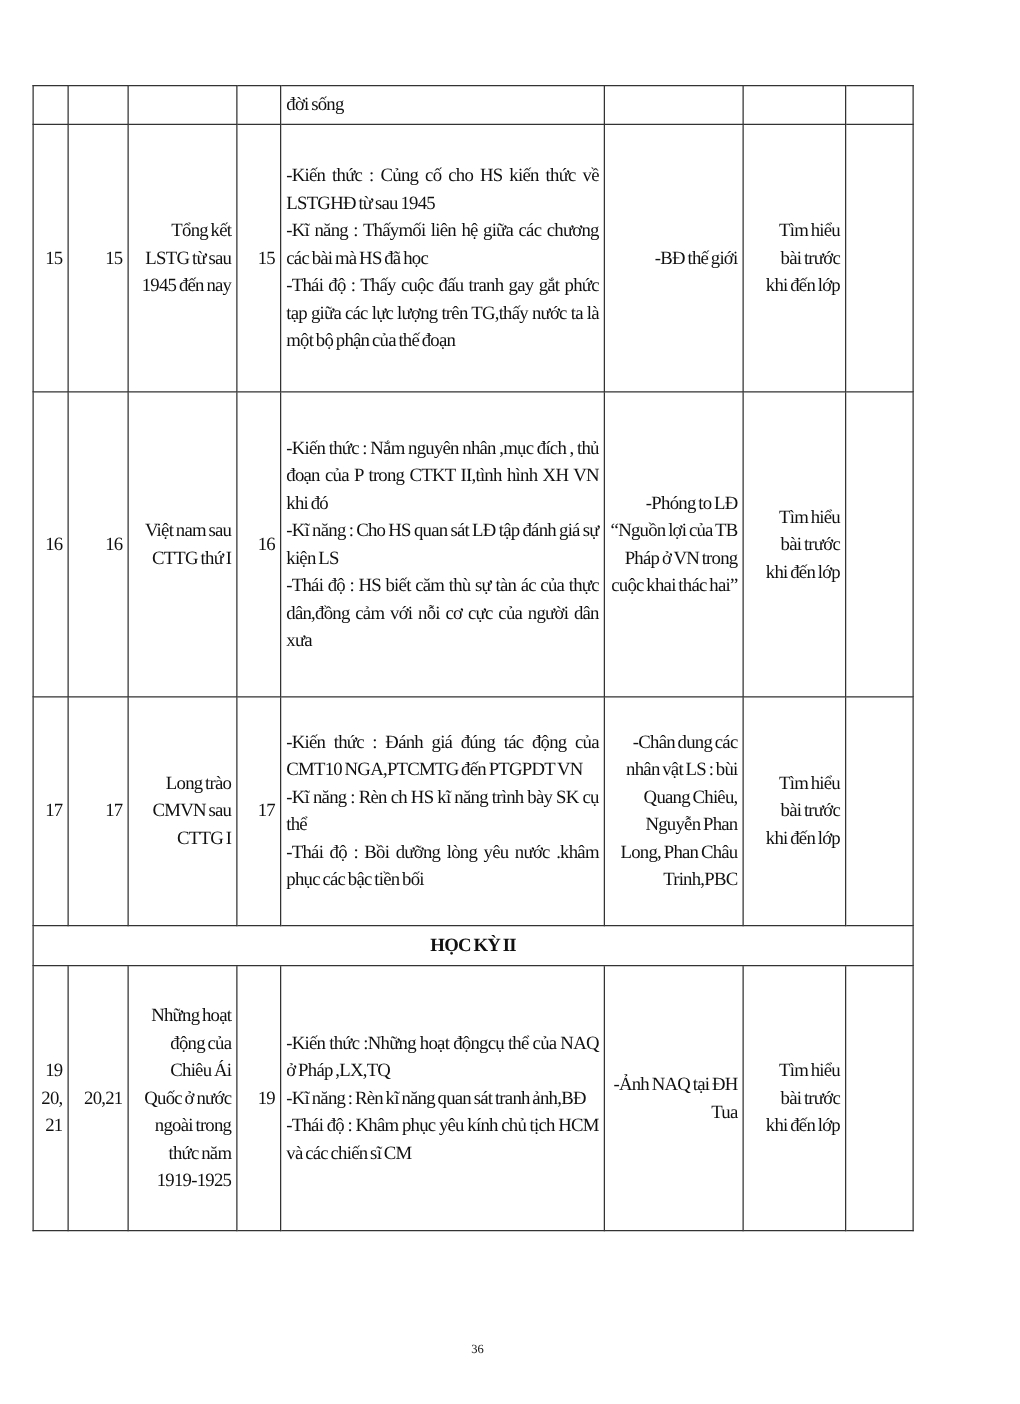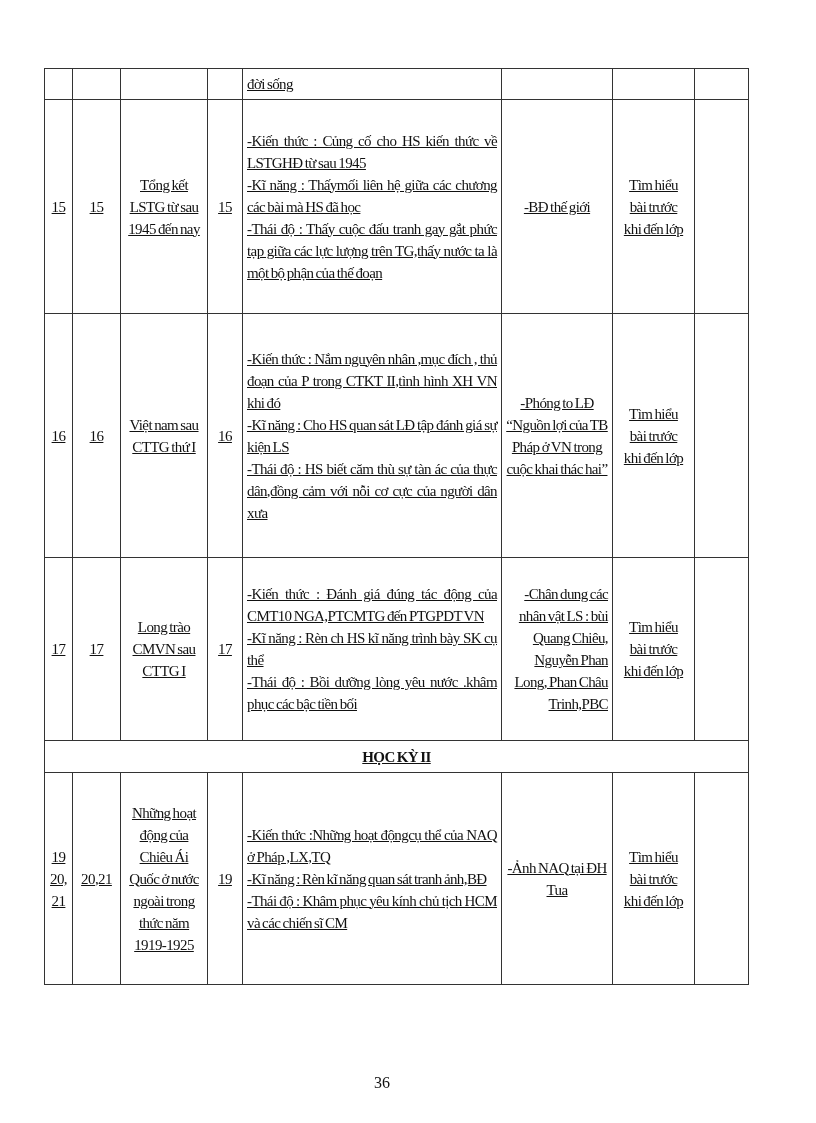--- a/index.html
+++ b/index.html
@@ -1,43 +1,42 @@
 <!DOCTYPE html>
 <html><head>
   <meta charset="utf-8">
   <style>
     html, body { margin: 0; padding: 0; background: #ffffff; }
     body { width: 816px; height: 1123px; position: relative; overflow: hidden;
            font-family: "Liberation Serif", "DejaVu Serif", serif; color: #111; }
     .page { position: absolute; left: 0; top: 0; width: 816px; height: 1123px; }
     table.plan {
-      position: absolute; left: 44px; top: 68px;
+      position: absolute; left: 26px; top: 68px;
       border-collapse: collapse; table-layout: fixed;
       width: 704px;
-      text-decoration: underline;
     }
     table.plan td {
       border: 1.5px solid #333;
       padding: 1px 4px;
       font-size: 15px;
       line-height: 22px;
       vertical-align: middle;
       letter-spacing: -0.6px;
       word-spacing: -1px;
       transform-origin: left;
     }
-    .c-center { text-align: center; }
+    .c-center { text-align: right; }
     .c-just { text-align: justify; }
     .c-left { text-align: right; }
     .italic { font-style: italic; }
     .sem { font-weight: bold; text-align: center; font-size: 15px; }
     .line { display: block; }
     .page-num {
       position: absolute; top: 1074px; left: 0; width: 764px; text-align: center;
-      font-size: 16px;
+      font-size: 10px;
     }
   </style>
 </head>
 <body>
 
 <div class="page">
   <table class="plan">
     <colgroup>
       <col style="width:28px">
         <col style="width:48px">

